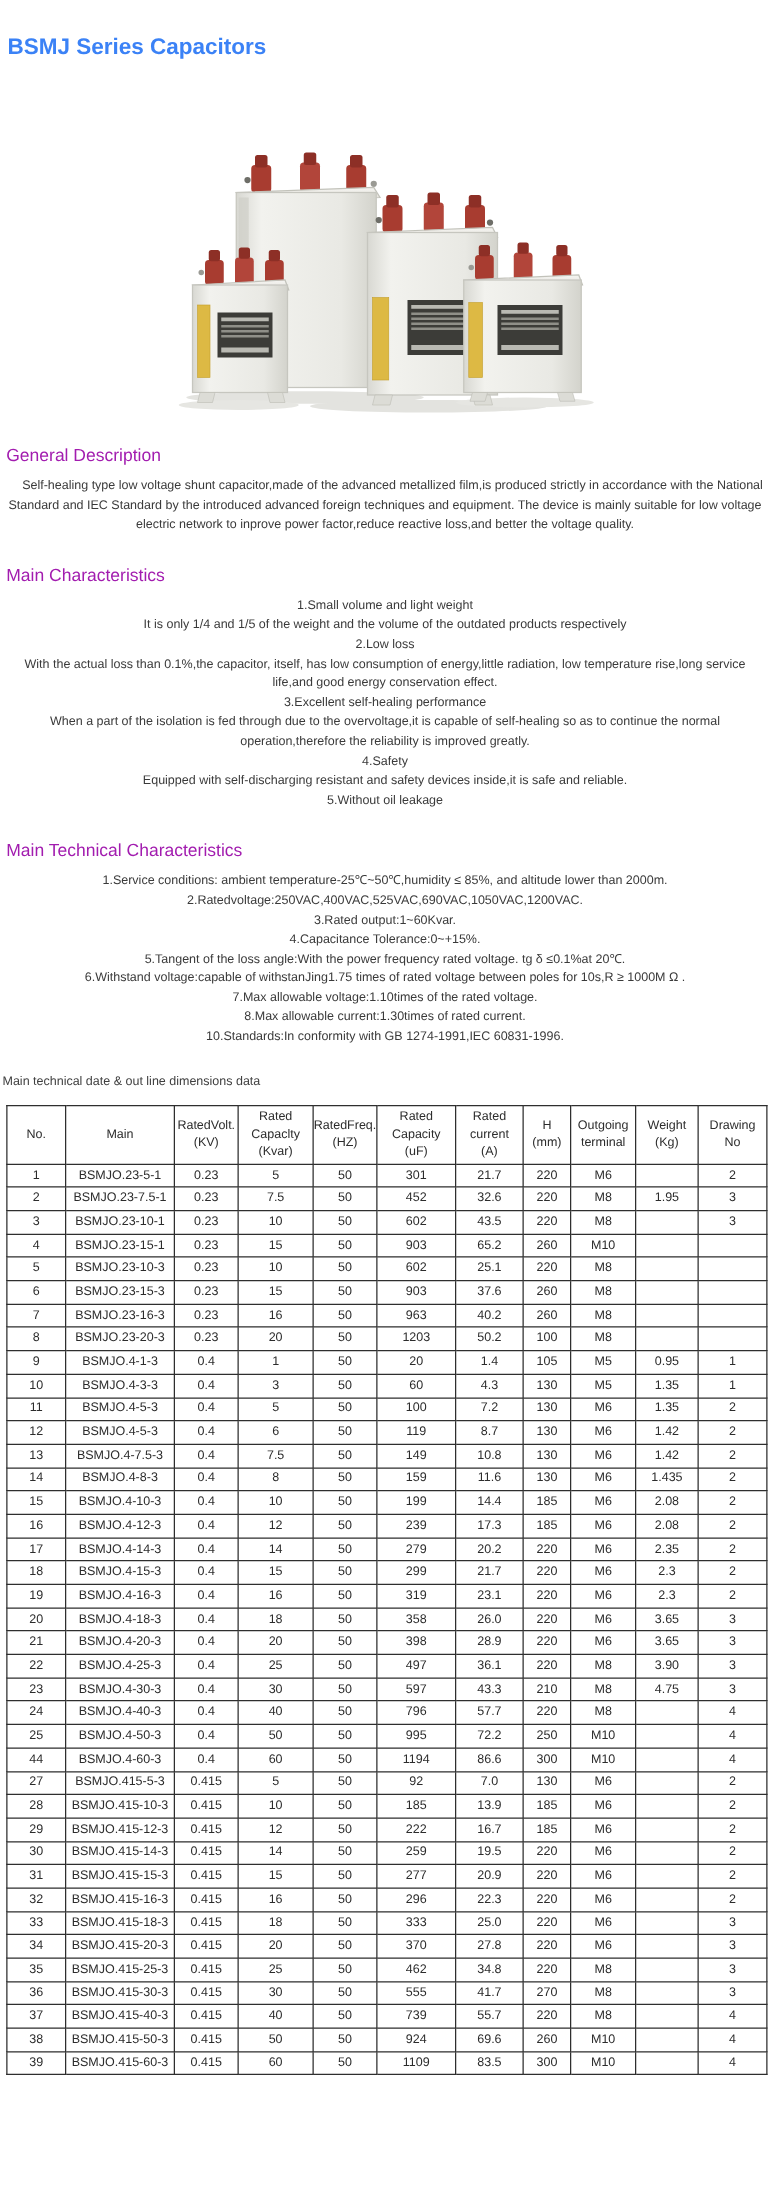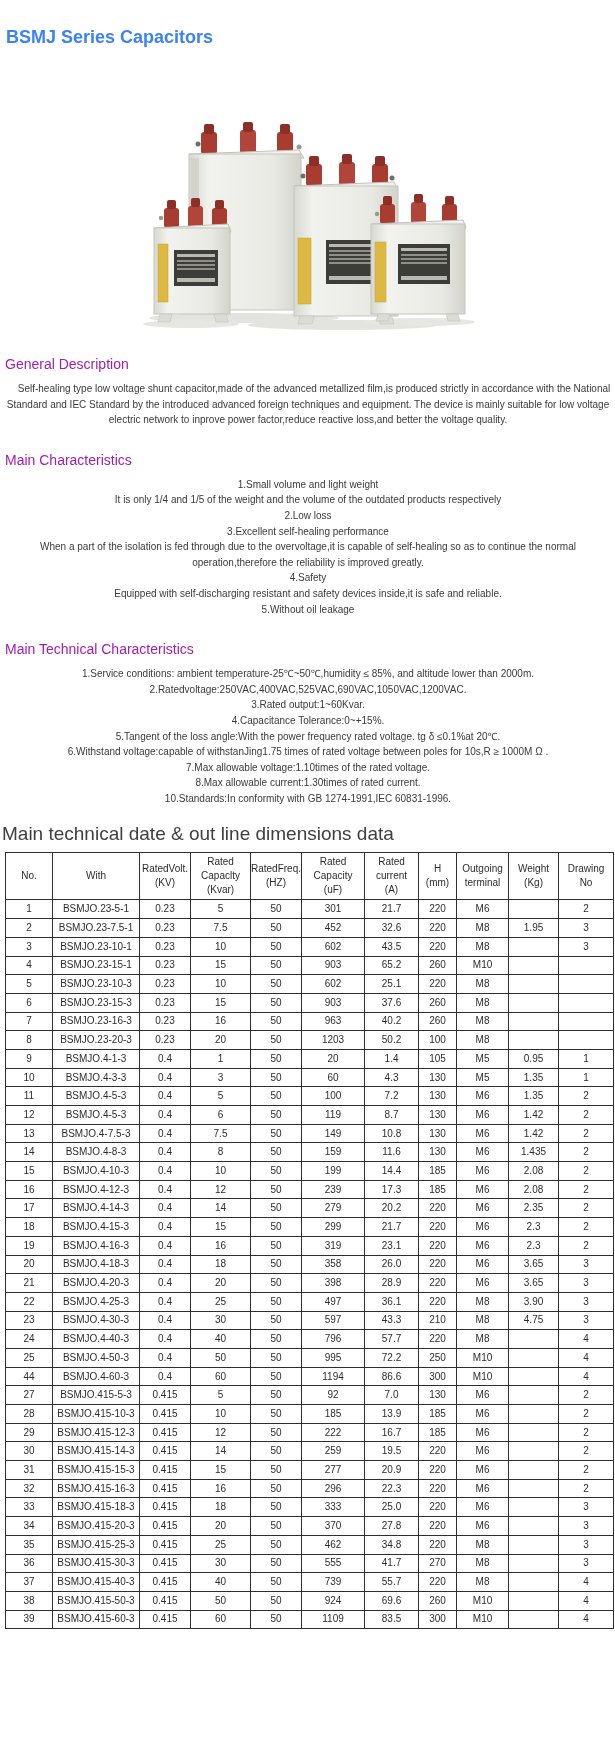--- a/index.html
+++ b/index.html
@@ -24,21 +24,21 @@
     font-size:14px;line-height:17px;
     font-weight:normal;color:#a21caf;
   }
   .sec-body{margin:0 4px 0 5px;width:606px;text-align:center;}
   .sec-body .bodyline{
     font-size:10px;line-height:15.6px;color:#3a3a3a;
   }
   #gd-body .bodyline{text-indent:12px;}
   h2.table-heading{
     margin:20px 16px 10px 2px;
-    font-size:19px;line-height:16px;
+    font-size:10px;line-height:16px;
     font-weight:normal;color:#3f3f3f;
   }
   table.spec{
     border-collapse:collapse;
     margin:0 0 0 5px;
     table-layout:fixed;
   }
   table.spec th, table.spec td{
     border:1px solid #2e2e2e;
     font-size:10px;color:#2c2c2c;
@@ -183,20 +183,21 @@
         <div class="bodyline">Self-healing type low voltage shunt capacitor,made of the advanced  metallized film,is produced strictly in accordance with the National Standard and IEC Standard by the introduced advanced foreign techniques and equipment. The device is mainly suitable for low voltage electric network to inprove power factor,reduce reactive loss,and better the voltage quality.</div>
       </div>
   </section>
 
   <section>
     <h2 class="sec">Main Characteristics</h2>
     <div class="sec-body">
         <div class="bodyline">1.Small volume and light weight</div>
         <div class="bodyline">It is only 1/4 and 1/5 of the weight and the volume of the outdated products respectively</div>
         <div class="bodyline">2.Low loss</div>
+        <div class="bodyline">With the actual loss than 0.1%,the capacitor, itself, has low consumption of energy,little radiation, low temperature rise,long service life,and good energy conservation effect.</div>
         <div class="bodyline">3.Excellent self-healing performance</div>
         <div class="bodyline">When a part of the isolation is fed through due to the overvoltage,it is capable of self-healing so as to continue the normal operation,therefore the reliability is improved greatly.</div>
         <div class="bodyline">4.Safety</div>
         <div class="bodyline">Equipped with self-discharging resistant and safety devices inside,it is safe and reliable.</div>
         <div class="bodyline">5.Without oil leakage</div>
       </div>
   </section>
 
   <section>
     <h2 class="sec">Main Technical Characteristics</h2>
@@ -225,21 +226,21 @@
         <col style="width: 63px;">
         <col style="width: 54px;">
         <col style="width: 38px;">
         <col style="width: 52px;">
         <col style="width: 50px;">
         <col style="width: 55px;">
       </colgroup>
     <thead>
       <tr>
           <th>No.</th>
-          <th>With</th>
+          <th>Main</th>
           <th>RatedVolt.<br>(KV)</th>
           <th>Rated<br>Capaclty<br>(Kvar)</th>
           <th>RatedFreq.<br>(HZ)</th>
           <th>Rated<br>Capacity<br>(uF)</th>
           <th>Rated<br>current<br>(A)</th>
           <th>H<br>(mm)</th>
           <th>Outgoing<br>terminal</th>
           <th>Weight<br>(Kg)</th>
           <th>Drawing<br>No</th>
         </tr>

